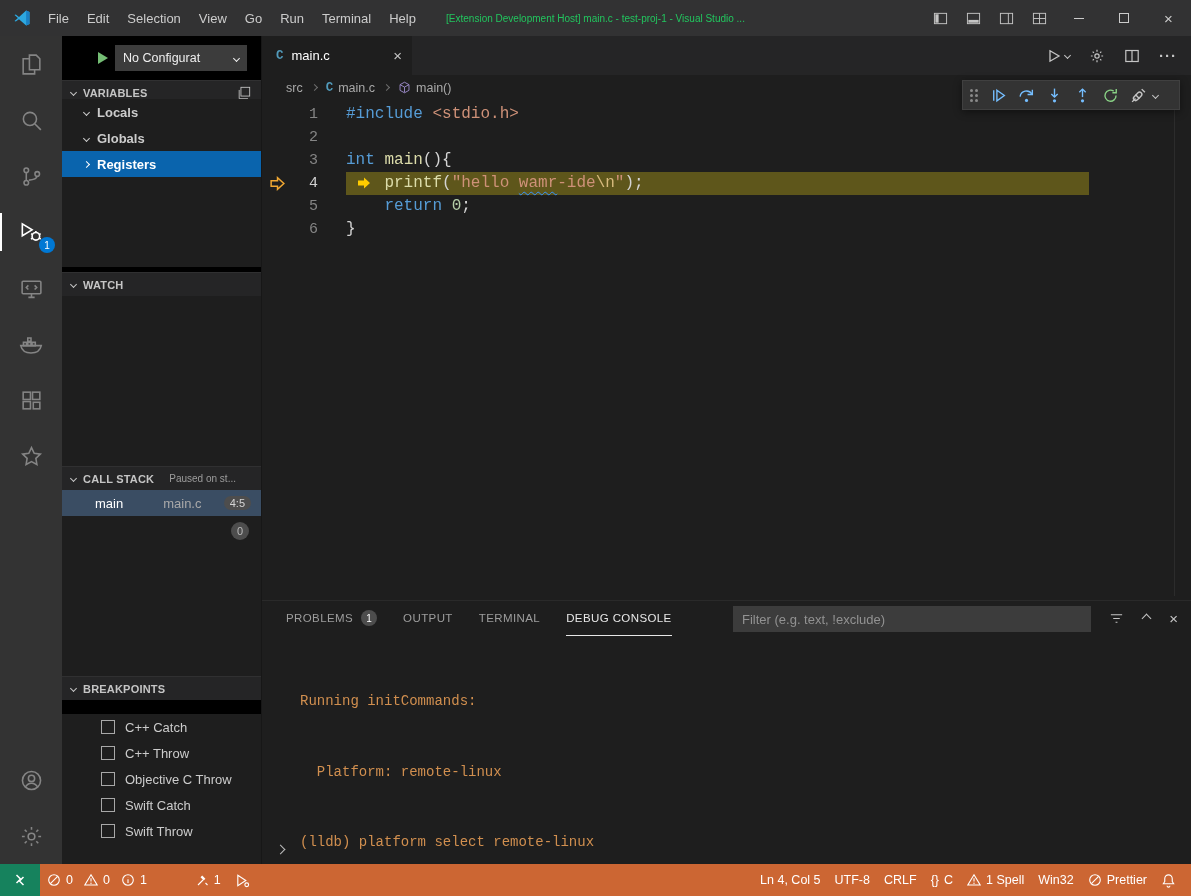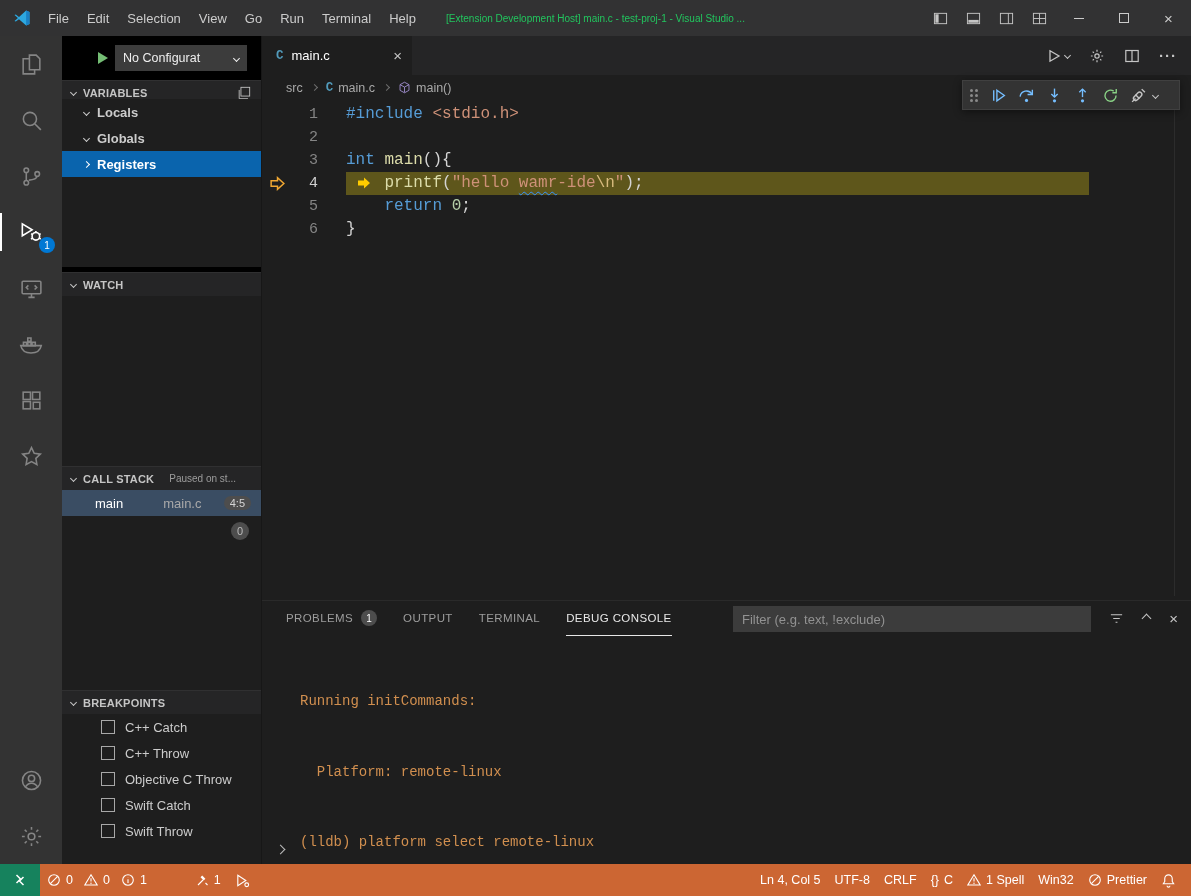--- a/index.html
+++ b/index.html
@@ -301,21 +301,21 @@
     </div>
     <div class="sec-body" style="top:454px;height:200px;">
       <div class="cs-row">
         <span>main</span>
         <span class="cs-file">main.c</span>
         <span class="cs-pos">4:5</span>
       </div>
     </div>
     <div class="session-badge">0</div>
 
-    <div class="sec-head" style="top:654px;">
+    <div class="sec-head" style="top:640px;">
       <span class="chev small"></span>
       <span>BREAKPOINTS</span>
     </div>
     <div class="sec-body" style="top:678px;height:150px;">
       <div class="bp-row">
           <span class="cb"></span>
           <span>C++ Catch</span>
         </div>
       <div class="bp-row">
           <span class="cb"></span>

